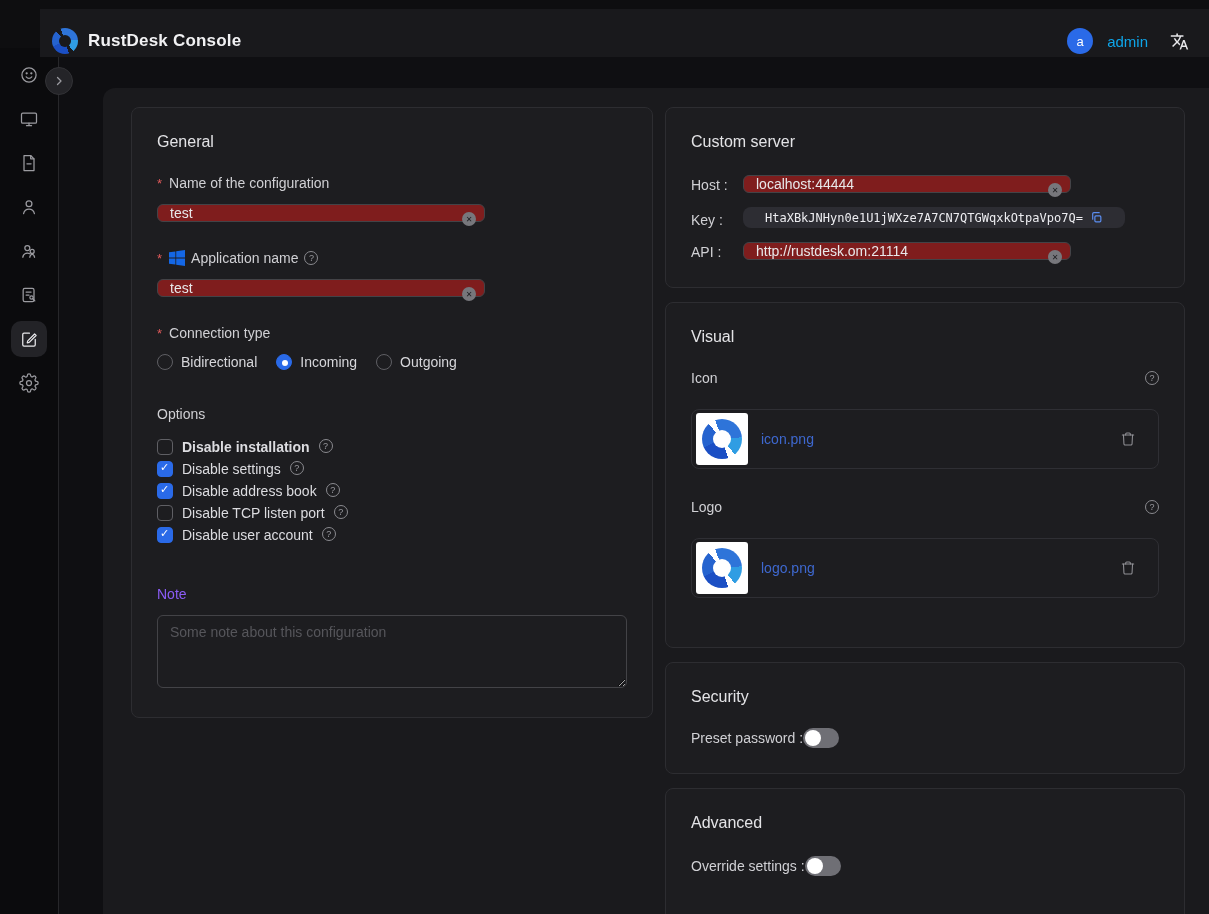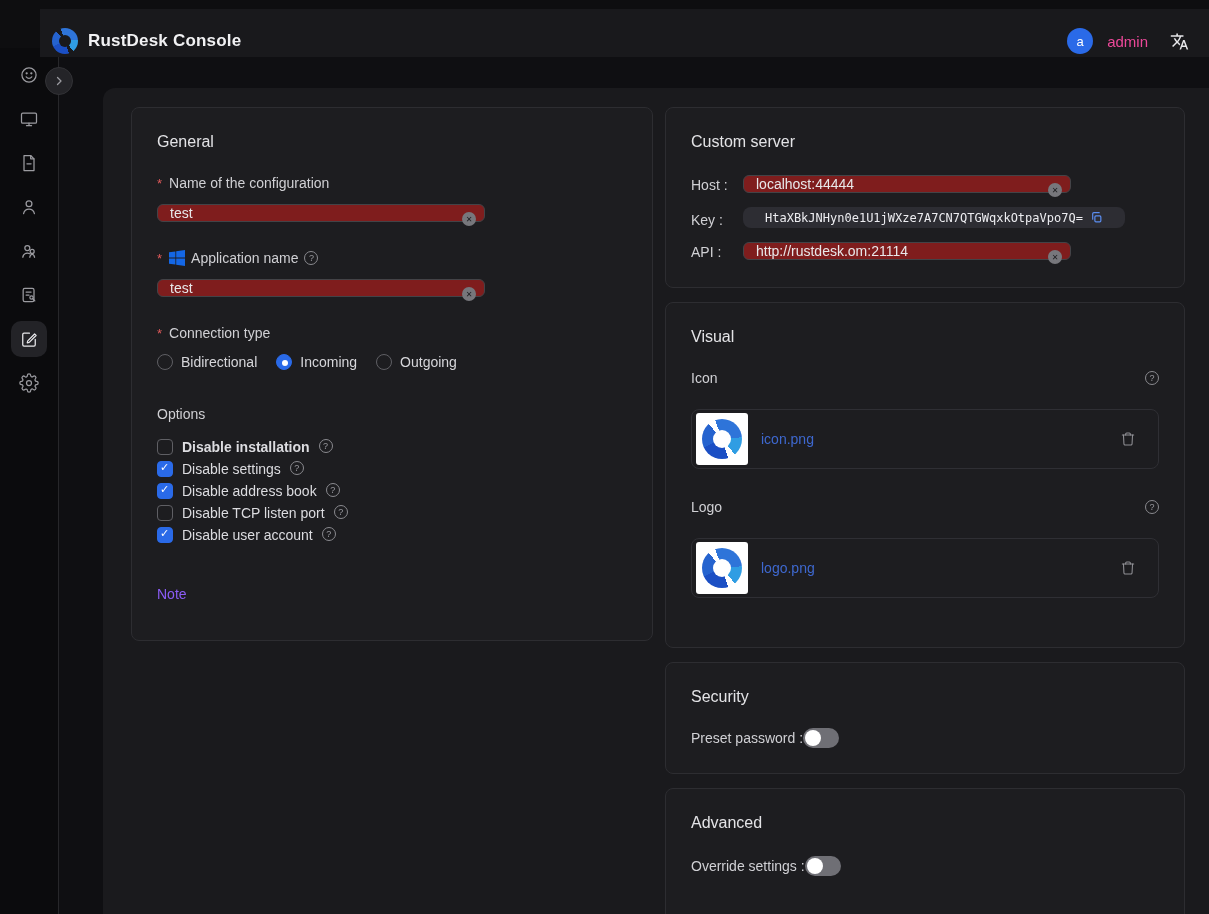--- a/index.html
+++ b/index.html
@@ -16,21 +16,21 @@
     background:#19191c; display:flex; align-items:center; padding:16px 20px 0 12px; z-index:30;margin-left:40px;
   }
   .rd-logo { width:26px; height:26px; border-radius:50%; position:relative;
     background:conic-gradient(from -20deg,#2e74d9 0 105deg,#2f9de3 105deg 160deg,var(--hole,#19191c) 160deg 182deg,#1b4fc4 182deg 265deg,#2563cf 265deg 338deg,var(--hole,#19191c) 338deg 360deg);
   }
   .rd-logo::after { content:''; position:absolute; inset:27%; border-radius:50%; background:var(--hole,#19191c); }
   .app-title { margin-left:10px; font-size:17px; font-weight:700; color:#f1f1f3; letter-spacing:.2px; }
   .topbar-right { margin-left:auto; display:flex; align-items:center; gap:14px; }
   .avatar { width:26px; height:26px; border-radius:50%; background:#2a6ae8; color:#fff;
     display:flex; align-items:center; justify-content:center; font-size:13px; }
-  .username { font-size:15px; color:#ec4899; }
+  .username { font-size:15px; color:#0ea5e9; }
   .translate-icon { width:19px; height:19px; margin-left:8px; display:block; }
   
   .sidebar {
     position:absolute; left:0; top:48px; bottom:0; width:59px;
     background:#0b0b0d; border-right:1px solid #27272a; z-index:20;
     display:flex; flex-direction:column; align-items:center; padding-top:9px;
   }
   .side-item { width:36px; height:36px; margin-bottom:8px; border-radius:10px;
     display:flex; align-items:center; justify-content:center; color:#9b9ba0; cursor:pointer; }
   .side-item svg { width:20px; height:20px; display:block; }
@@ -262,20 +262,21 @@
         <span class="cb-label">Disable TCP listen port</span>
         <span class="help-icon">?</span>
       </div>
       <div class="cb-row">
         <span class="cb on"></span>
         <span class="cb-label">Disable user account</span>
         <span class="help-icon">?</span>
       </div>
 
       <div class="note-label">Note</div>
+      <textarea class="note" placeholder="Some note about this configuration" style=""></textarea>
     </div>
   </div>
 
   <div class="col-right">
 
     <div class="card">
       <div class="card-title">Custom server</div>
       <div class="cs-row">
         <span class="cs-label">Host :</span>
         <div class="text-input-wrap" style="margin-bottom:0;">

